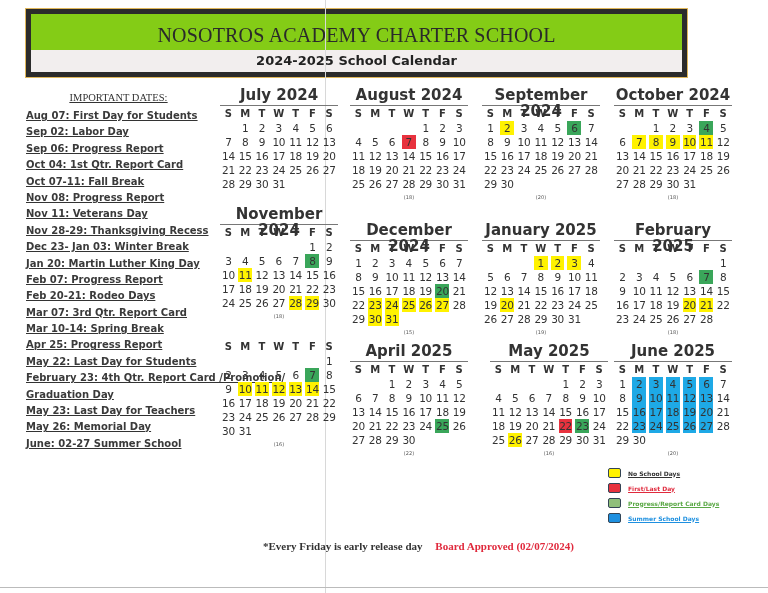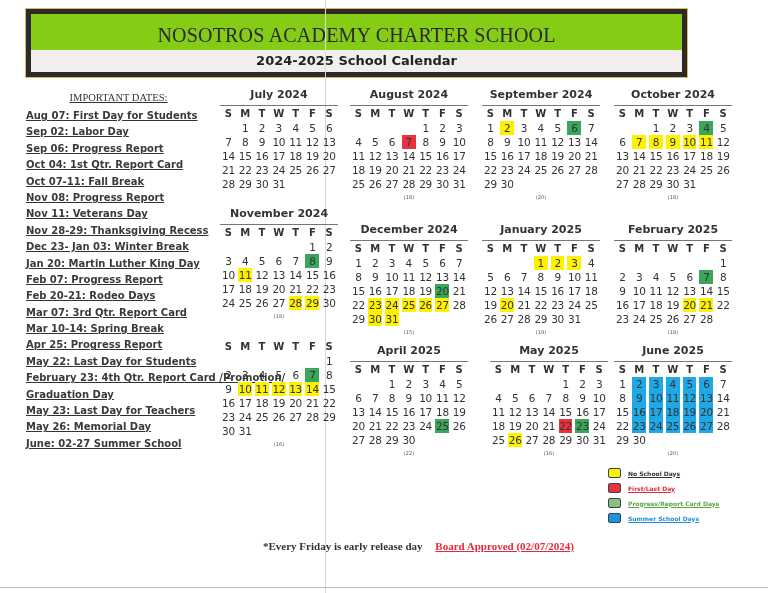--- a/index.html
+++ b/index.html
@@ -29,21 +29,21 @@
   .dates .title {
     font-family: "Liberation Serif", serif; font-size: 10.5px; text-decoration: underline;
     text-align: center; width: 145px; margin-left: 20px; margin-bottom: 5px; color: #333;
   }
   .dates .item {
     font-size: 10px; font-weight: bold; color: #3a3a3a; height: 16.4px; line-height: 16.4px; white-space: nowrap;
   }
 
   .month { position: absolute; width: 118px; }
   .month .mtitle {
-    font-weight: bold; font-size: 11px; text-align: center; color: #333;
+    font-weight: bold; font-size: 15px; text-align: center; color: #333;
     border-bottom: 1px solid #777; padding-bottom: 1px; height: 19px; line-height: 16px;
   }
   .month .grid { display: grid; grid-template-columns: repeat(7, 16.8px); margin-top: 1px; }
   .month .dow { font-weight: bold; font-size: 10px; text-align: center; height: 14px; line-height: 14px; color: #333; }
   .month .day { font-size: 10.5px; text-align: center; height: 14px; line-height: 14px; color: #333; letter-spacing: -0.3px; }
   .day.y { background: #fff200; }
   .day.r { background: #e8323e; }
   .day.g { background: #3aa65a; }
   .day.b { background: #1ea9e6; }
   .day.y, .day.r, .day.g, .day.b { margin: 0 1.5px; }
@@ -52,21 +52,21 @@
   .legend { position: absolute; left: 608px; top: 466px; }
   .legend .row { display: flex; align-items: center; height: 14px; margin-bottom: 1px; }
   .legend .sw { width: 13px; height: 10px; border: 1.5px solid #345; border-radius: 2px; margin-right: 7px; }
   .legend .lbl { font-size: 6px; font-weight: bold; text-decoration: underline; }
 
   .footer {
     position: absolute; left: 263px; top: 540px; white-space: nowrap;
     font-family: "Liberation Serif", serif; font-size: 11px; font-weight: bold;
   }
   .footer .note { color: #333; }
-  .footer .approved { color: #e02a3d; margin-left: 10px; text-decoration: underline; }
+  .footer .approved { color: #e02a3d; margin-left: 10px; }
 </style>
 </head>
 <body>
 
 <div class="header">
   <div class="school">NOSOTROS ACADEMY CHARTER SCHOOL</div>
   <div class="sub">2024-2025 School Calendar</div>
 </div>
 
 <div class="fold"></div>

